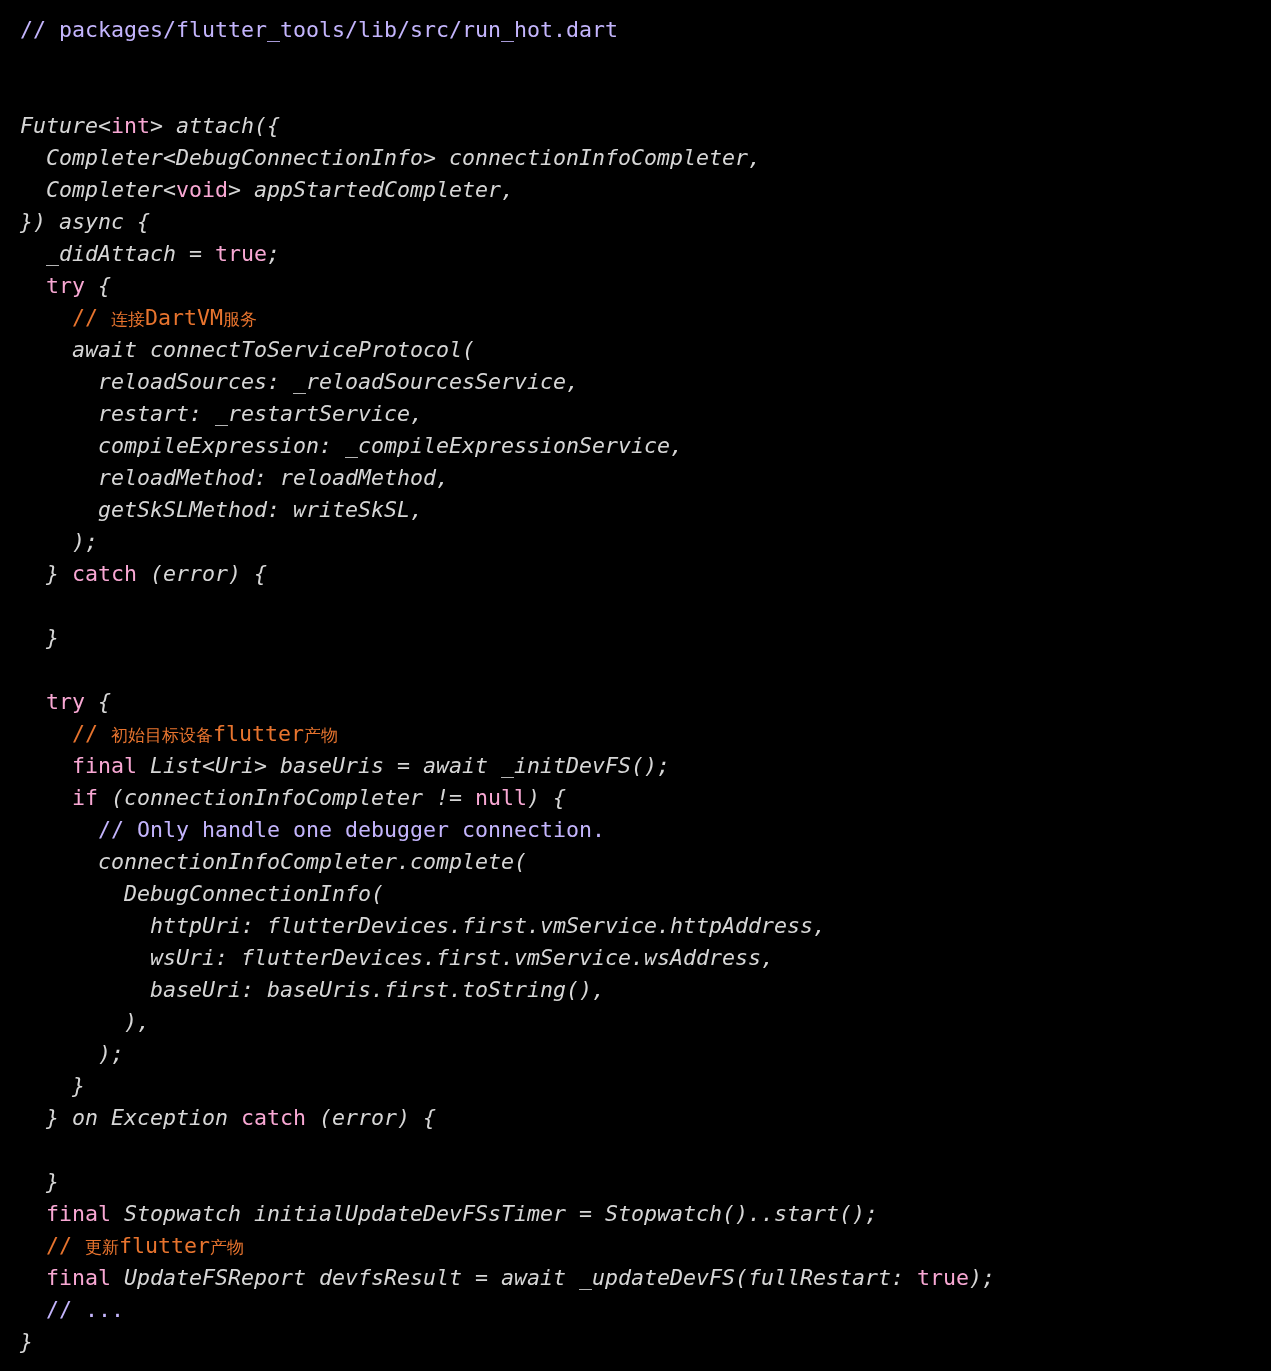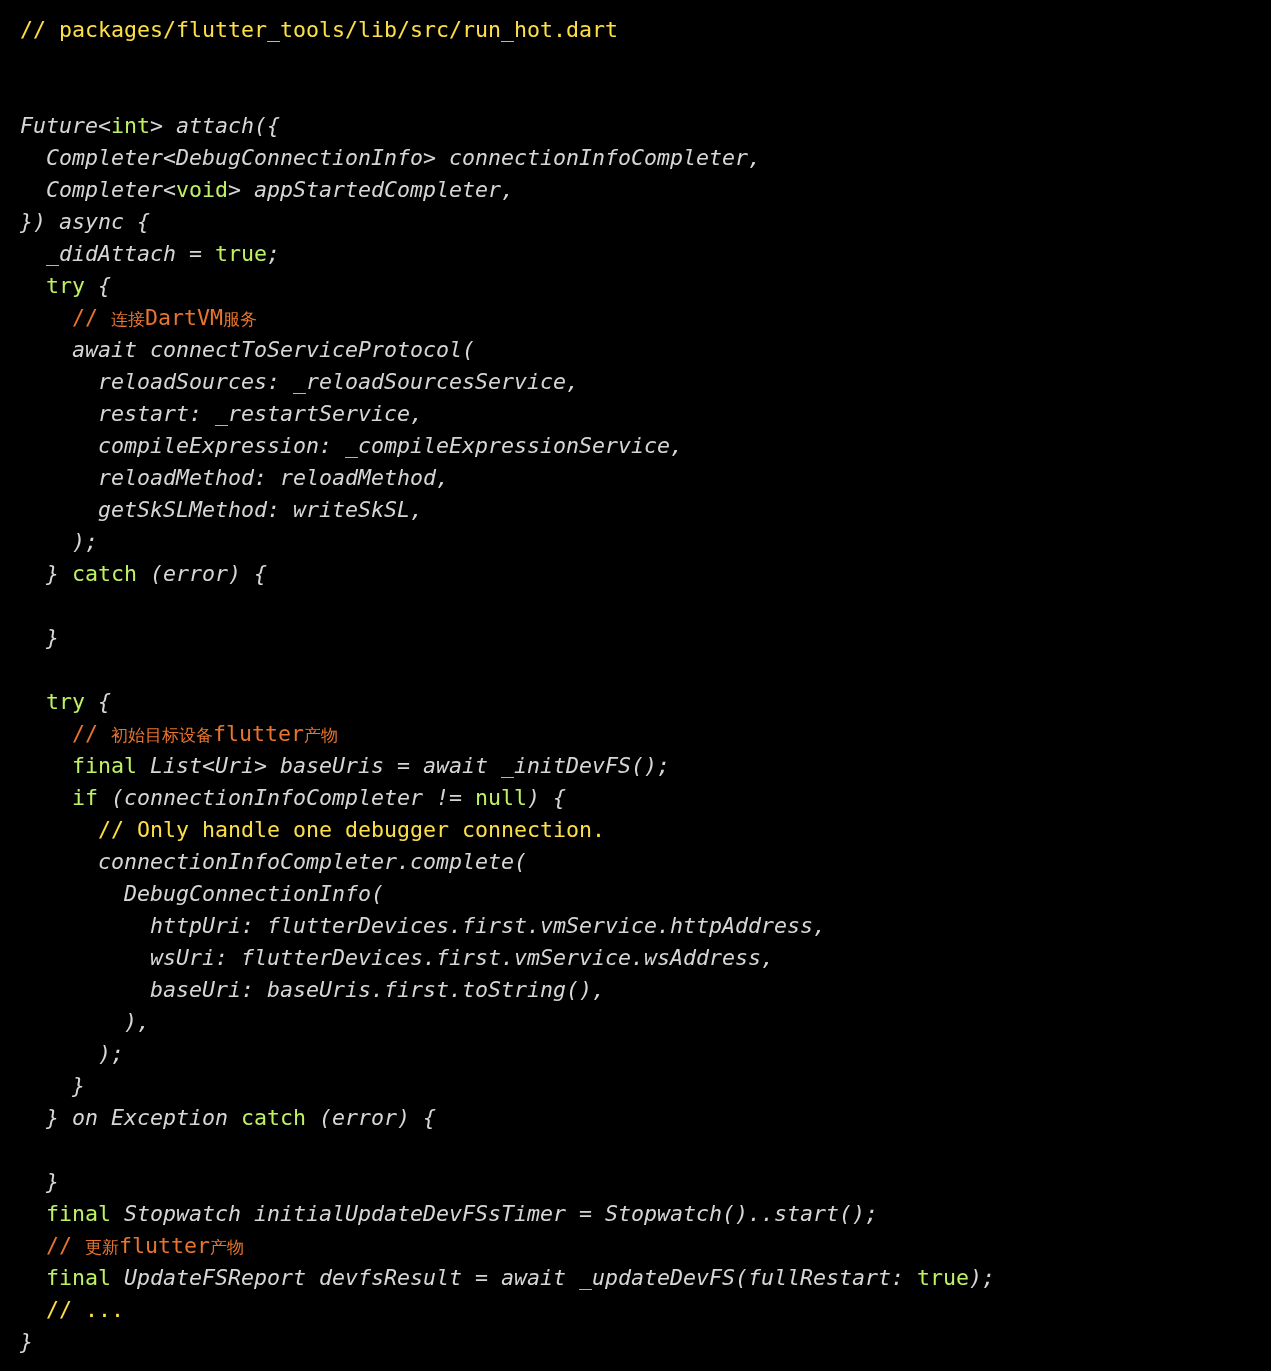--- a/index.html
+++ b/index.html
@@ -30,22 +30,22 @@
     white-space: pre;
     color: #d6d6d6;
   }
   .line {
     height: 32px;
     padding-left: 20px;
     white-space: pre;
     font-family: "DejaVu Sans Mono", "Liberation Mono", monospace;
   }
   .tok-plain   { color: #d6d6d6; font-style: italic; }
-  .tok-keyword { color: #bef264; }
-  .tok-comment { color: #fde047; }
+  .tok-keyword { color: #f9a8d4; }
+  .tok-comment { color: #c4b5fd; }
   .tok-comment-cn { color: #e8742e; }
   .cjk {
     font-family: Liberation Mono, monospace;
     font-size: 17px;
   }
 </style>
 </head>
 <body>
 
 <div id="code-viewer">

